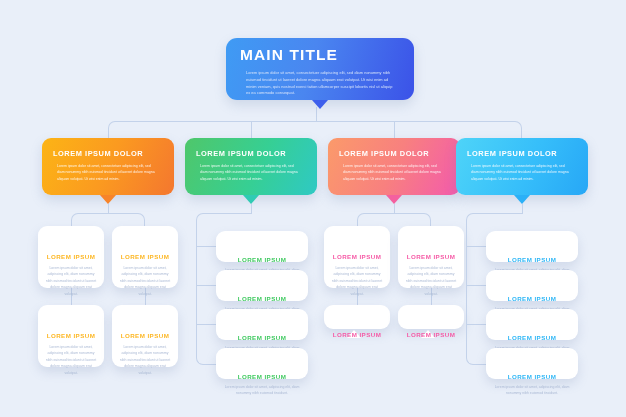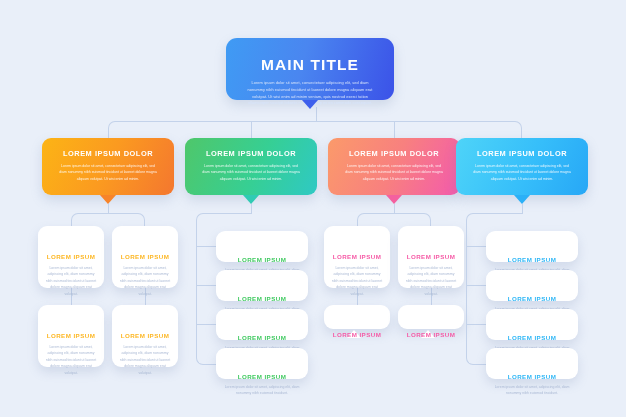--- a/index.html
+++ b/index.html
@@ -36,46 +36,45 @@
   }
   .card .beak {
     position: absolute;
     width: 0; height: 0;
     border-left: 8px solid transparent;
     border-right: 8px solid transparent;
   }
 
   
   #main-card {
-    left: 226px; top: 38px; width: 168px; height: 62px;
+    left: 226px; top: 38px; width: 188px; height: 62px;
     background: linear-gradient(105deg, #3f9bf4 0%, #4a86f0 45%, #3b52e8 100%);
     border-radius: 11px;
-    padding: 18px 14px 0;
-    text-align: center;
+    padding: 8px 14px 0;
+    text-align: left;
   }
   #main-card .beak {
     left: 50%; margin-left: -8px; bottom: -9px;
     border-top: 9px solid #3e5fec;
   }
   .main-title {
     color: #ffffff; font-size: 15.5px; font-weight: bold;
     letter-spacing: 1.1px; margin-bottom: 6px;
   }
   .main-desc {
     color: #d7e4fb; font-size: 3.9px; line-height: 1.75;
     letter-spacing: .05px; padding: 0 6px;
   }
 
   
   .l2 {
     width: 132px; height: 57px;
     top: 138px;
     border-radius: 9px;
     padding: 11px 11px 0;
-    text-align: center;
   }
   .l2 .title {
     color: #ffffff; font-size: 7.4px; font-weight: bold;
     letter-spacing: .55px; margin-bottom: 5px;
   }
   .l2 .desc {
     color: rgba(255,255,255,.88); font-size: 3.5px;
     line-height: 1.8; padding: 0 4px;
   }
   #l2-0 { left: 42px;  background: linear-gradient(115deg,#fcb415 0%,#fb9a20 50%,#f4772f 100%); }

